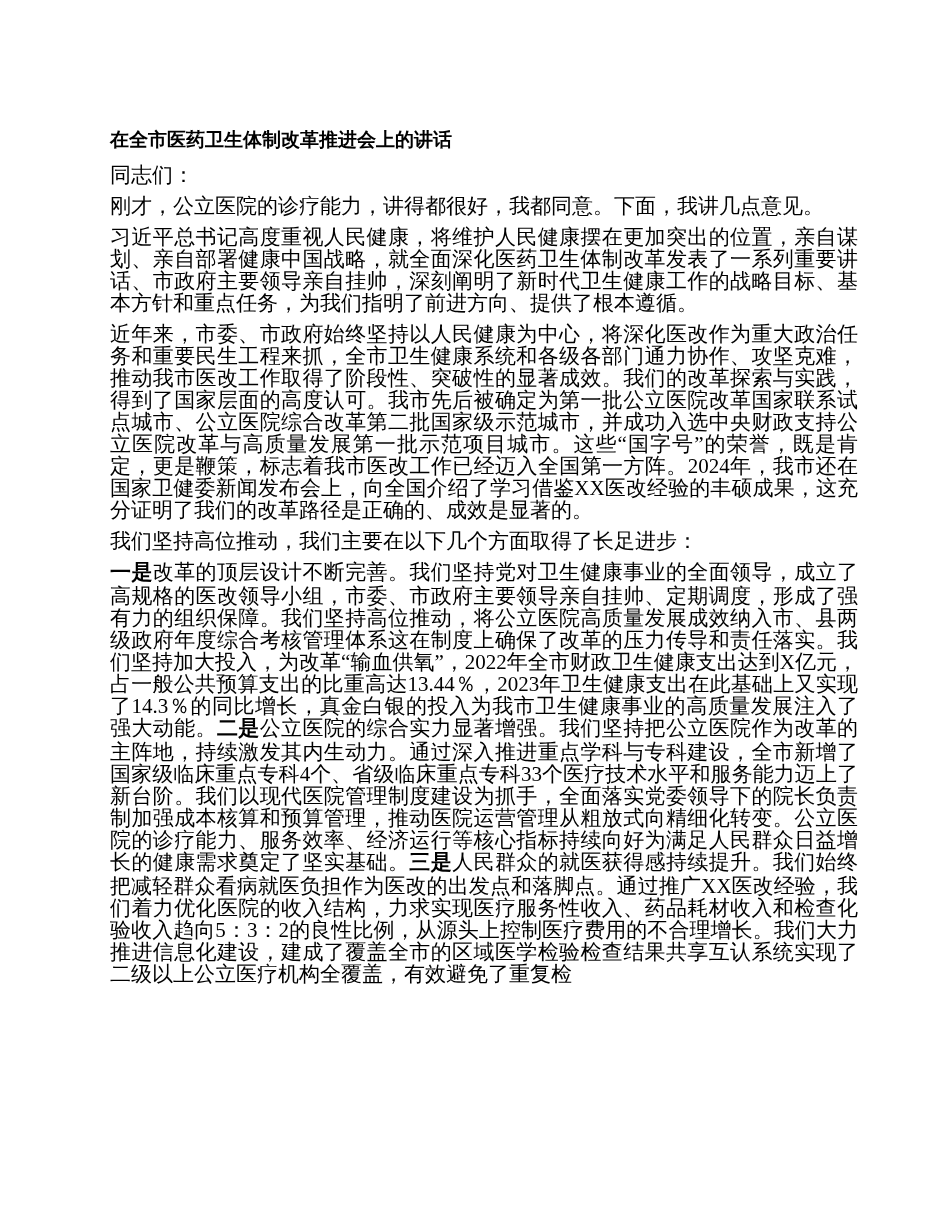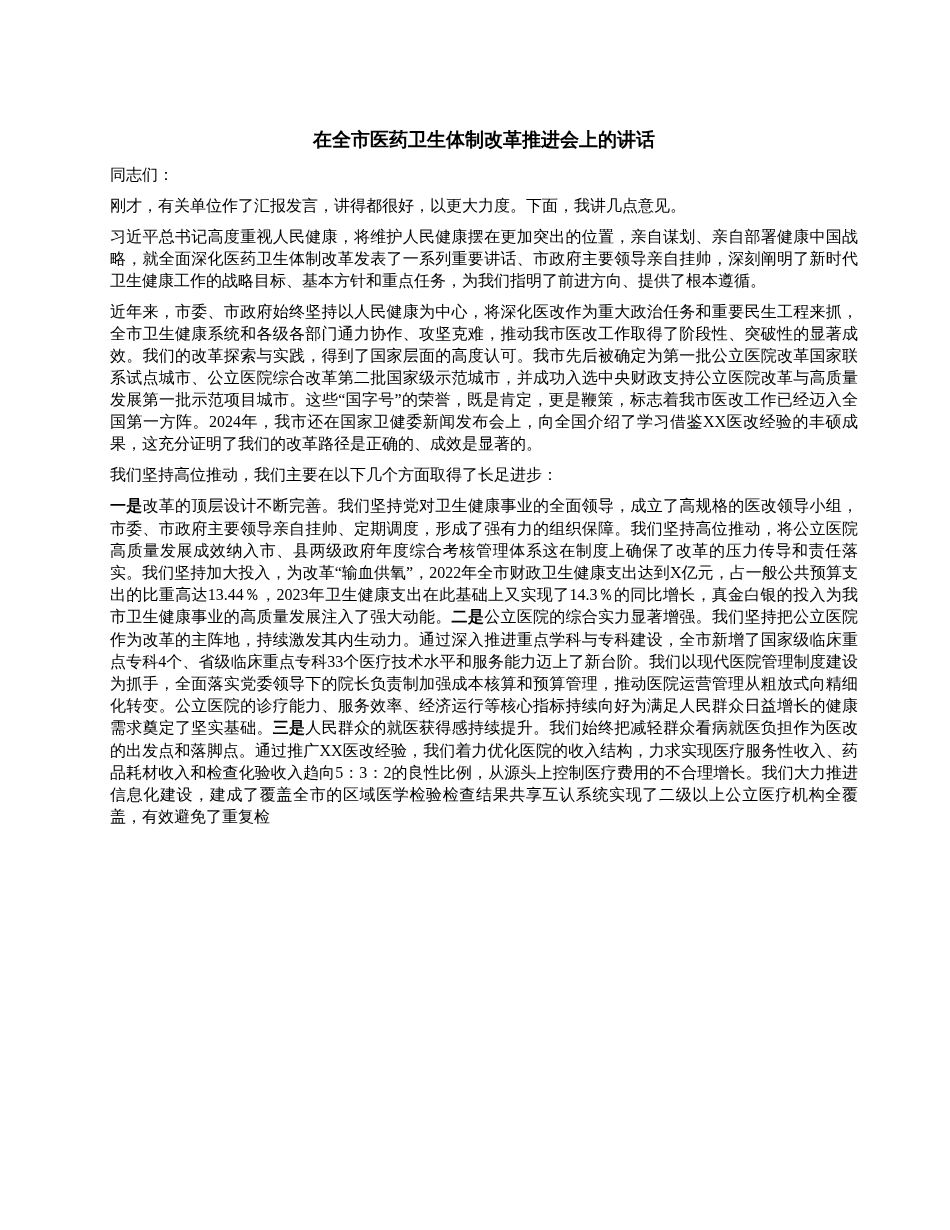--- a/index.html
+++ b/index.html
@@ -18,42 +18,41 @@
     top: 128px;
     left: 110px;
     width: 748px;
   }
   .doc-title {
     font-family: "Liberation Sans", "DejaVu Sans", sans-serif;
     font-weight: bold;
     font-size: 19px;
     line-height: 24px;
     margin: 0 0 12px 0;
-    text-align: center;
   }
   p.para {
     font-family: "Liberation Serif", "DejaVu Serif", serif;
-    font-size: 16px;
+    font-size: 21px;
     line-height: 22px;
     text-align: justify;
     text-justify: inter-ideograph;
     word-break: break-all;
     margin: 0 0 9px 0;
   }
   p.para span.run-bold {
     font-family: Liberation Mono, monospace;
     font-weight: bold;
   }
 </style>
 </head>
 <body>
 
 <div class="page">
   <h1 class="doc-title">在全市医药卫生体制改革推进会上的讲话</h1>
   <div id="doc-body" class="doc-body">
       <p class="para"><span class="run">同志们：</span></p>
-      <p class="para"><span class="run">刚才，有关单位作了汇报发言，讲得都很好，以更大力度。下面，我讲几点意见。</span></p>
+      <p class="para"><span class="run">刚才，公立医院的诊疗能力，讲得都很好，我都同意。下面，我讲几点意见。</span></p>
       <p class="para"><span class="run">习近平总书记高度重视人民健康，将维护人民健康摆在更加突出的位置，亲自谋划、亲自部署健康中国战略，就全面深化医药卫生体制改革发表了一系列重要讲话、市政府主要领导亲自挂帅，深刻阐明了新时代卫生健康工作的战略目标、基本方针和重点任务，为我们指明了前进方向、提供了根本遵循。</span></p>
       <p class="para"><span class="run">近年来，市委、市政府始终坚持以人民健康为中心，将深化医改作为重大政治任务和重要民生工程来抓，全市卫生健康系统和各级各部门通力协作、攻坚克难，推动我市医改工作取得了阶段性、突破性的显著成效。我们的改革探索与实践，得到了国家层面的高度认可。我市先后被确定为第一批公立医院改革国家联系试点城市、公立医院综合改革第二批国家级示范城市，并成功入选中央财政支持公立医院改革与高质量发展第一批示范项目城市。这些“国字号”的荣誉，既是肯定，更是鞭策，标志着我市医改工作已经迈入全国第一方阵。2024年，我市还在国家卫健委新闻发布会上，向全国介绍了学习借鉴XX医改经验的丰硕成果，这充分证明了我们的改革路径是正确的、成效是显著的。</span></p>
       <p class="para"><span class="run">我们坚持高位推动，我们主要在以下几个方面取得了长足进步：</span></p>
       <p class="para"><span class="run-bold">一是</span><span class="run">改革的顶层设计不断完善。我们坚持党对卫生健康事业的全面领导，成立了高规格的医改领导小组，市委、市政府主要领导亲自挂帅、定期调度，形成了强有力的组织保障。我们坚持高位推动，将公立医院高质量发展成效纳入市、县两级政府年度综合考核管理体系这在制度上确保了改革的压力传导和责任落实。我们坚持加大投入，为改革“输血供氧”，2022年全市财政卫生健康支出达到X亿元，占一般公共预算支出的比重高达13.44％，2023年卫生健康支出在此基础上又实现了14.3％的同比增长，真金白银的投入为我市卫生健康事业的高质量发展注入了强大动能。</span><span class="run-bold">二是</span><span class="run">公立医院的综合实力显著增强。我们坚持把公立医院作为改革的主阵地，持续激发其内生动力。通过深入推进重点学科与专科建设，全市新增了国家级临床重点专科4个、省级临床重点专科33个医疗技术水平和服务能力迈上了新台阶。我们以现代医院管理制度建设为抓手，全面落实党委领导下的院长负责制加强成本核算和预算管理，推动医院运营管理从粗放式向精细化转变。公立医院的诊疗能力、服务效率、经济运行等核心指标持续向好为满足人民群众日益增长的健康需求奠定了坚实基础。</span><span class="run-bold">三是</span><span class="run">人民群众的就医获得感持续提升。我们始终把减轻群众看病就医负担作为医改的出发点和落脚点。通过推广XX医改经验，我们着力优化医院的收入结构，力求实现医疗服务性收入、药品耗材收入和检查化验收入趋向5：3：2的良性比例，从源头上控制医疗费用的不合理增长。我们大力推进信息化建设，建成了覆盖全市的区域医学检验检查结果共享互认系统实现了二级以上公立医疗机构全覆盖，有效避免了重复检</span></p>
     </div>
 </div>
 
 </body></html>

